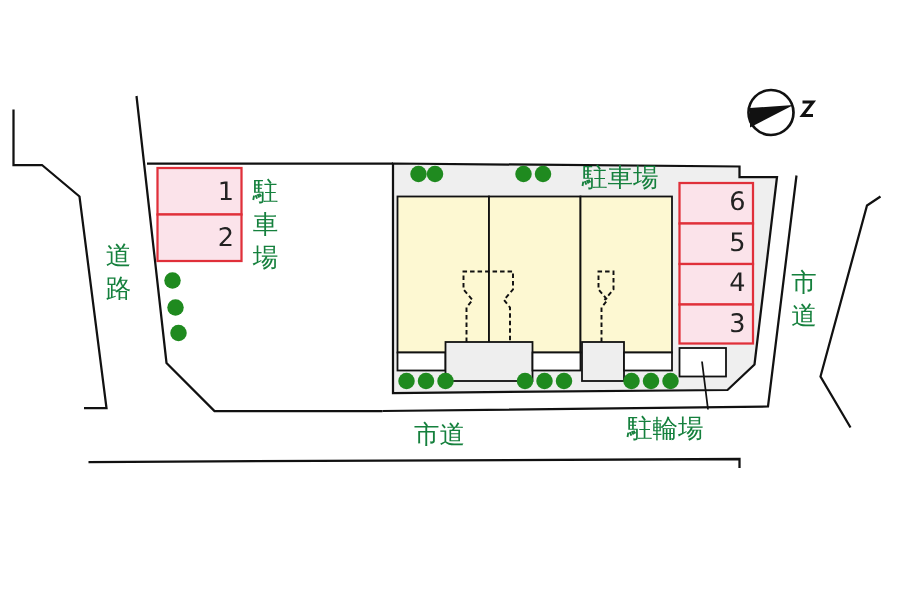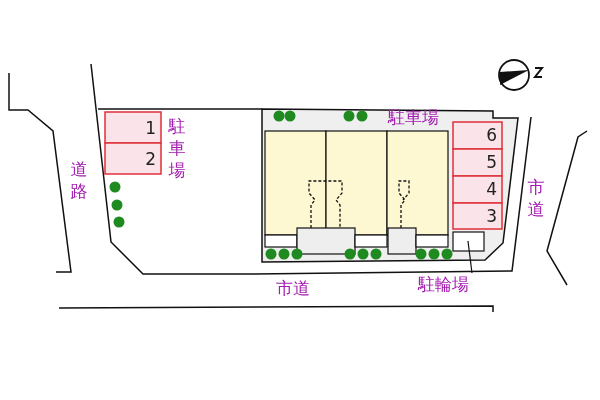--- a/index.html
+++ b/index.html
@@ -1,18 +1,18 @@
 <!DOCTYPE html>
 <html><head>
 <meta charset="utf-8">
 <style>
   html, body { margin: 0; padding: 0; background: #ffffff; }
   body { width: 600px; height: 400px; position: relative; overflow: hidden; font-family: "DejaVu Sans", sans-serif; }
   svg { position: absolute; left: 0; top: 0; }
-  .lbl { position: absolute; font-size: 17px; color: #a21caf; line-height: 1; font-family: Liberation Mono, monospace; }
+  .lbl { position: absolute; font-size: 17px; color: #15803d; line-height: 1; font-family: Liberation Sans, sans-serif; }
   .vert { width: 18px; text-align: center; word-break: break-all; line-height: 22px; }
   .num { position: absolute; font-size: 17px; color: #222; text-align: right; width: 20px; line-height: 1; }
 </style>
 </head>
 <body>
 
 <svg width="600" height="400" viewBox="0 0 600 400">
 
   <polyline points="9,73 9,110 28,110 53,131 71,272 56,272" fill="none" stroke="#111" stroke-width="1.5"></polyline>
   <polyline points="91,64 111,242 143,274 255,274" fill="none" stroke="#111" stroke-width="1.5"></polyline>

